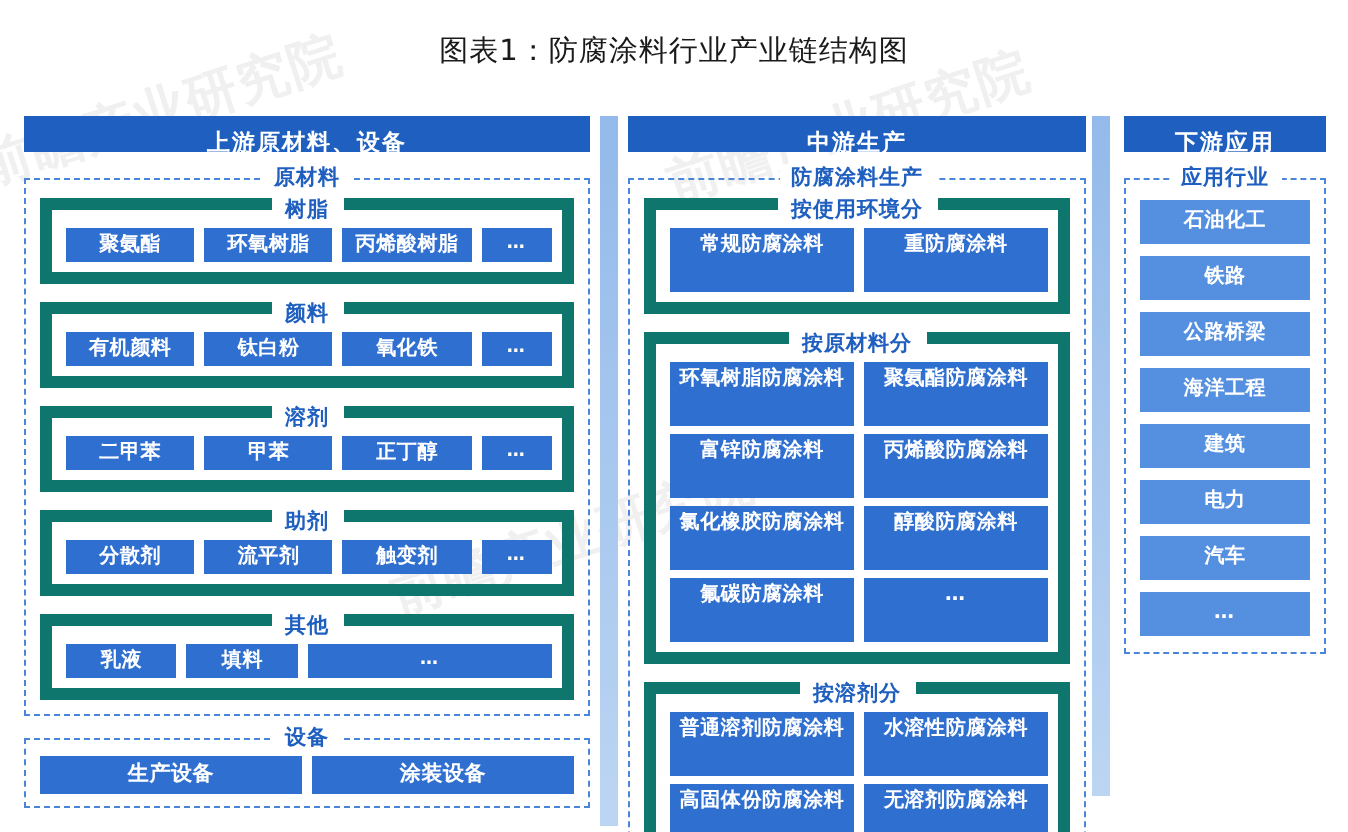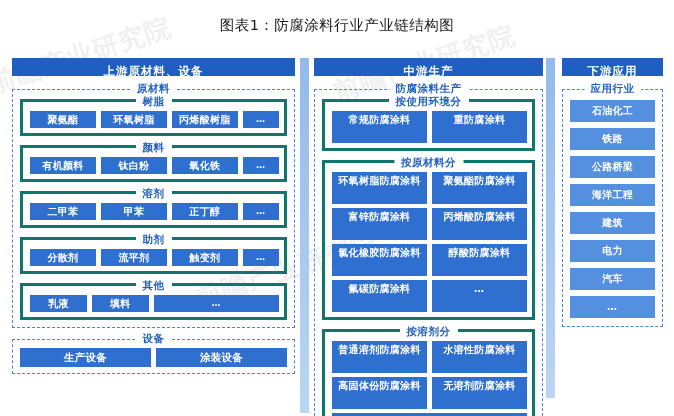--- a/index.html
+++ b/index.html
@@ -83,21 +83,21 @@
     color: #1f5fbf;
     font-size: 10.5px;
     font-weight: bold;
     white-space: nowrap;
     letter-spacing: 0.5px;
   }
 
   
   .sgroup {
     position: relative;
-    border: 3px solid #0f766e;
+    border: 6px solid #0f766e;
     margin-bottom: 9px;
     padding: 9px 5px 5px 7px;
   }
   .sgroup:last-child { margin-bottom: 0; }
   .sgroup > .slabel {
     position: absolute;
     top: -7px; left: 50%;
     transform: translateX(-50%);
     background: #ffffff;
     padding: 0 7px;

